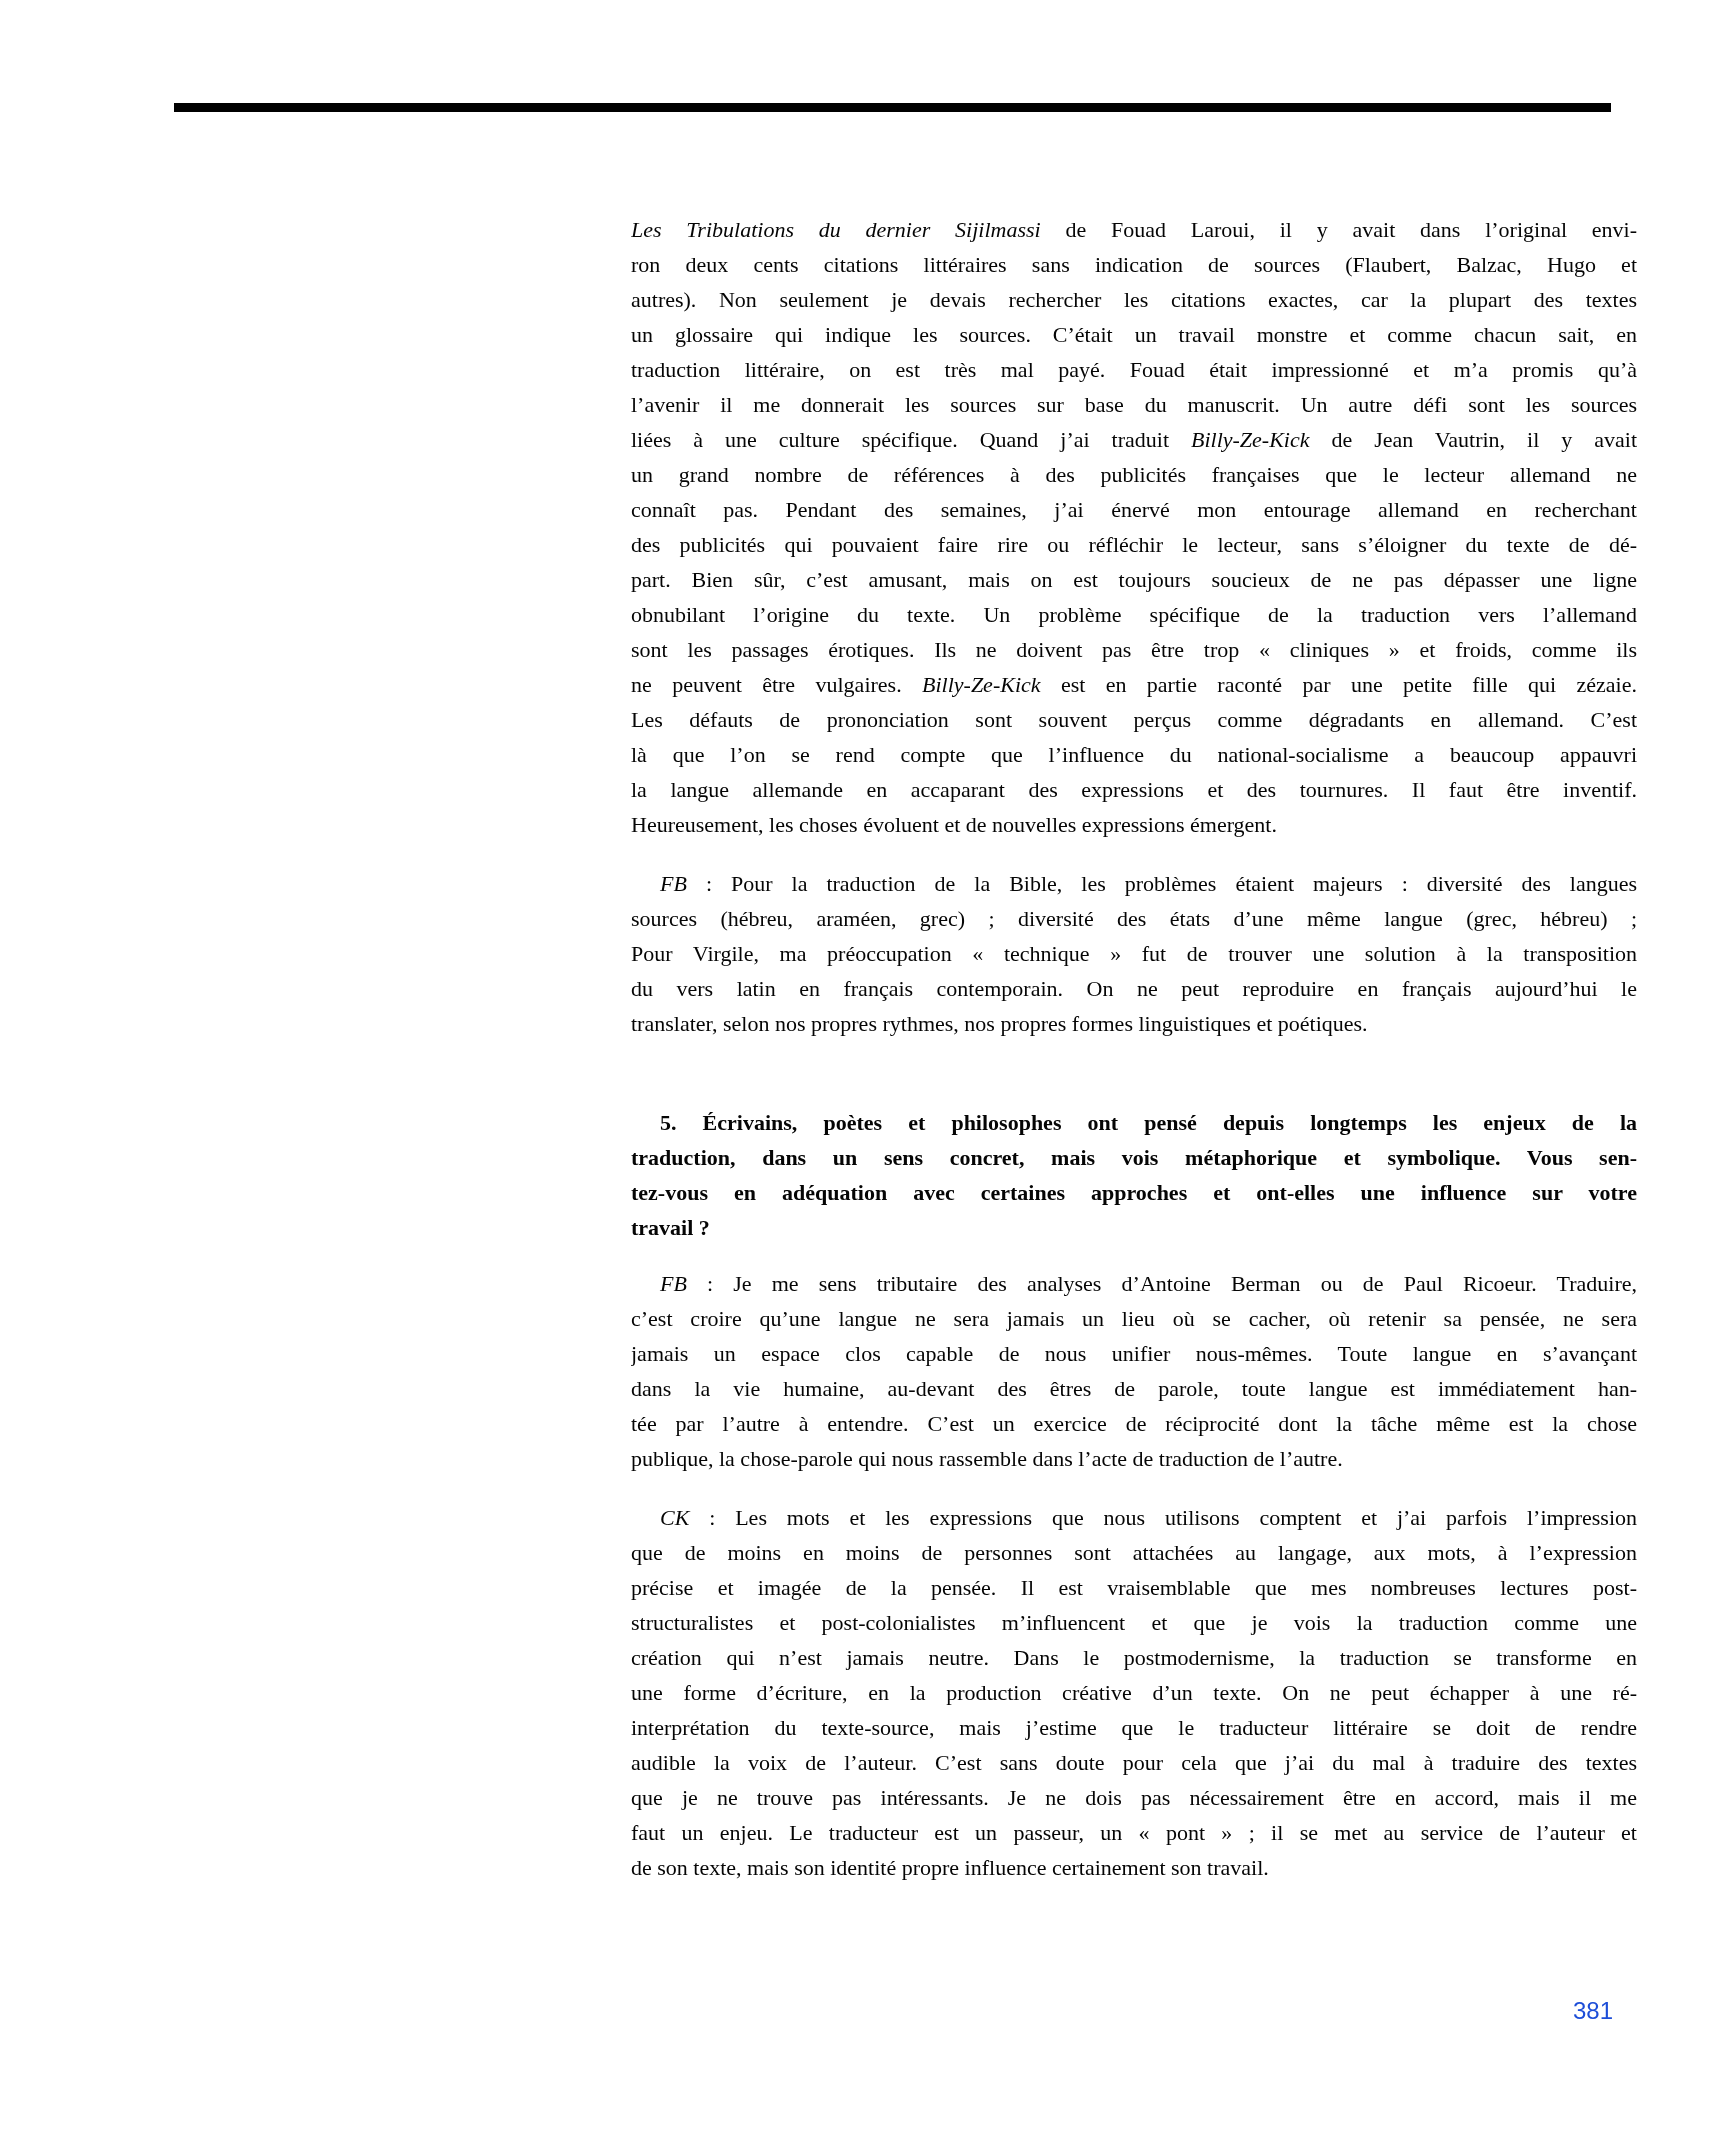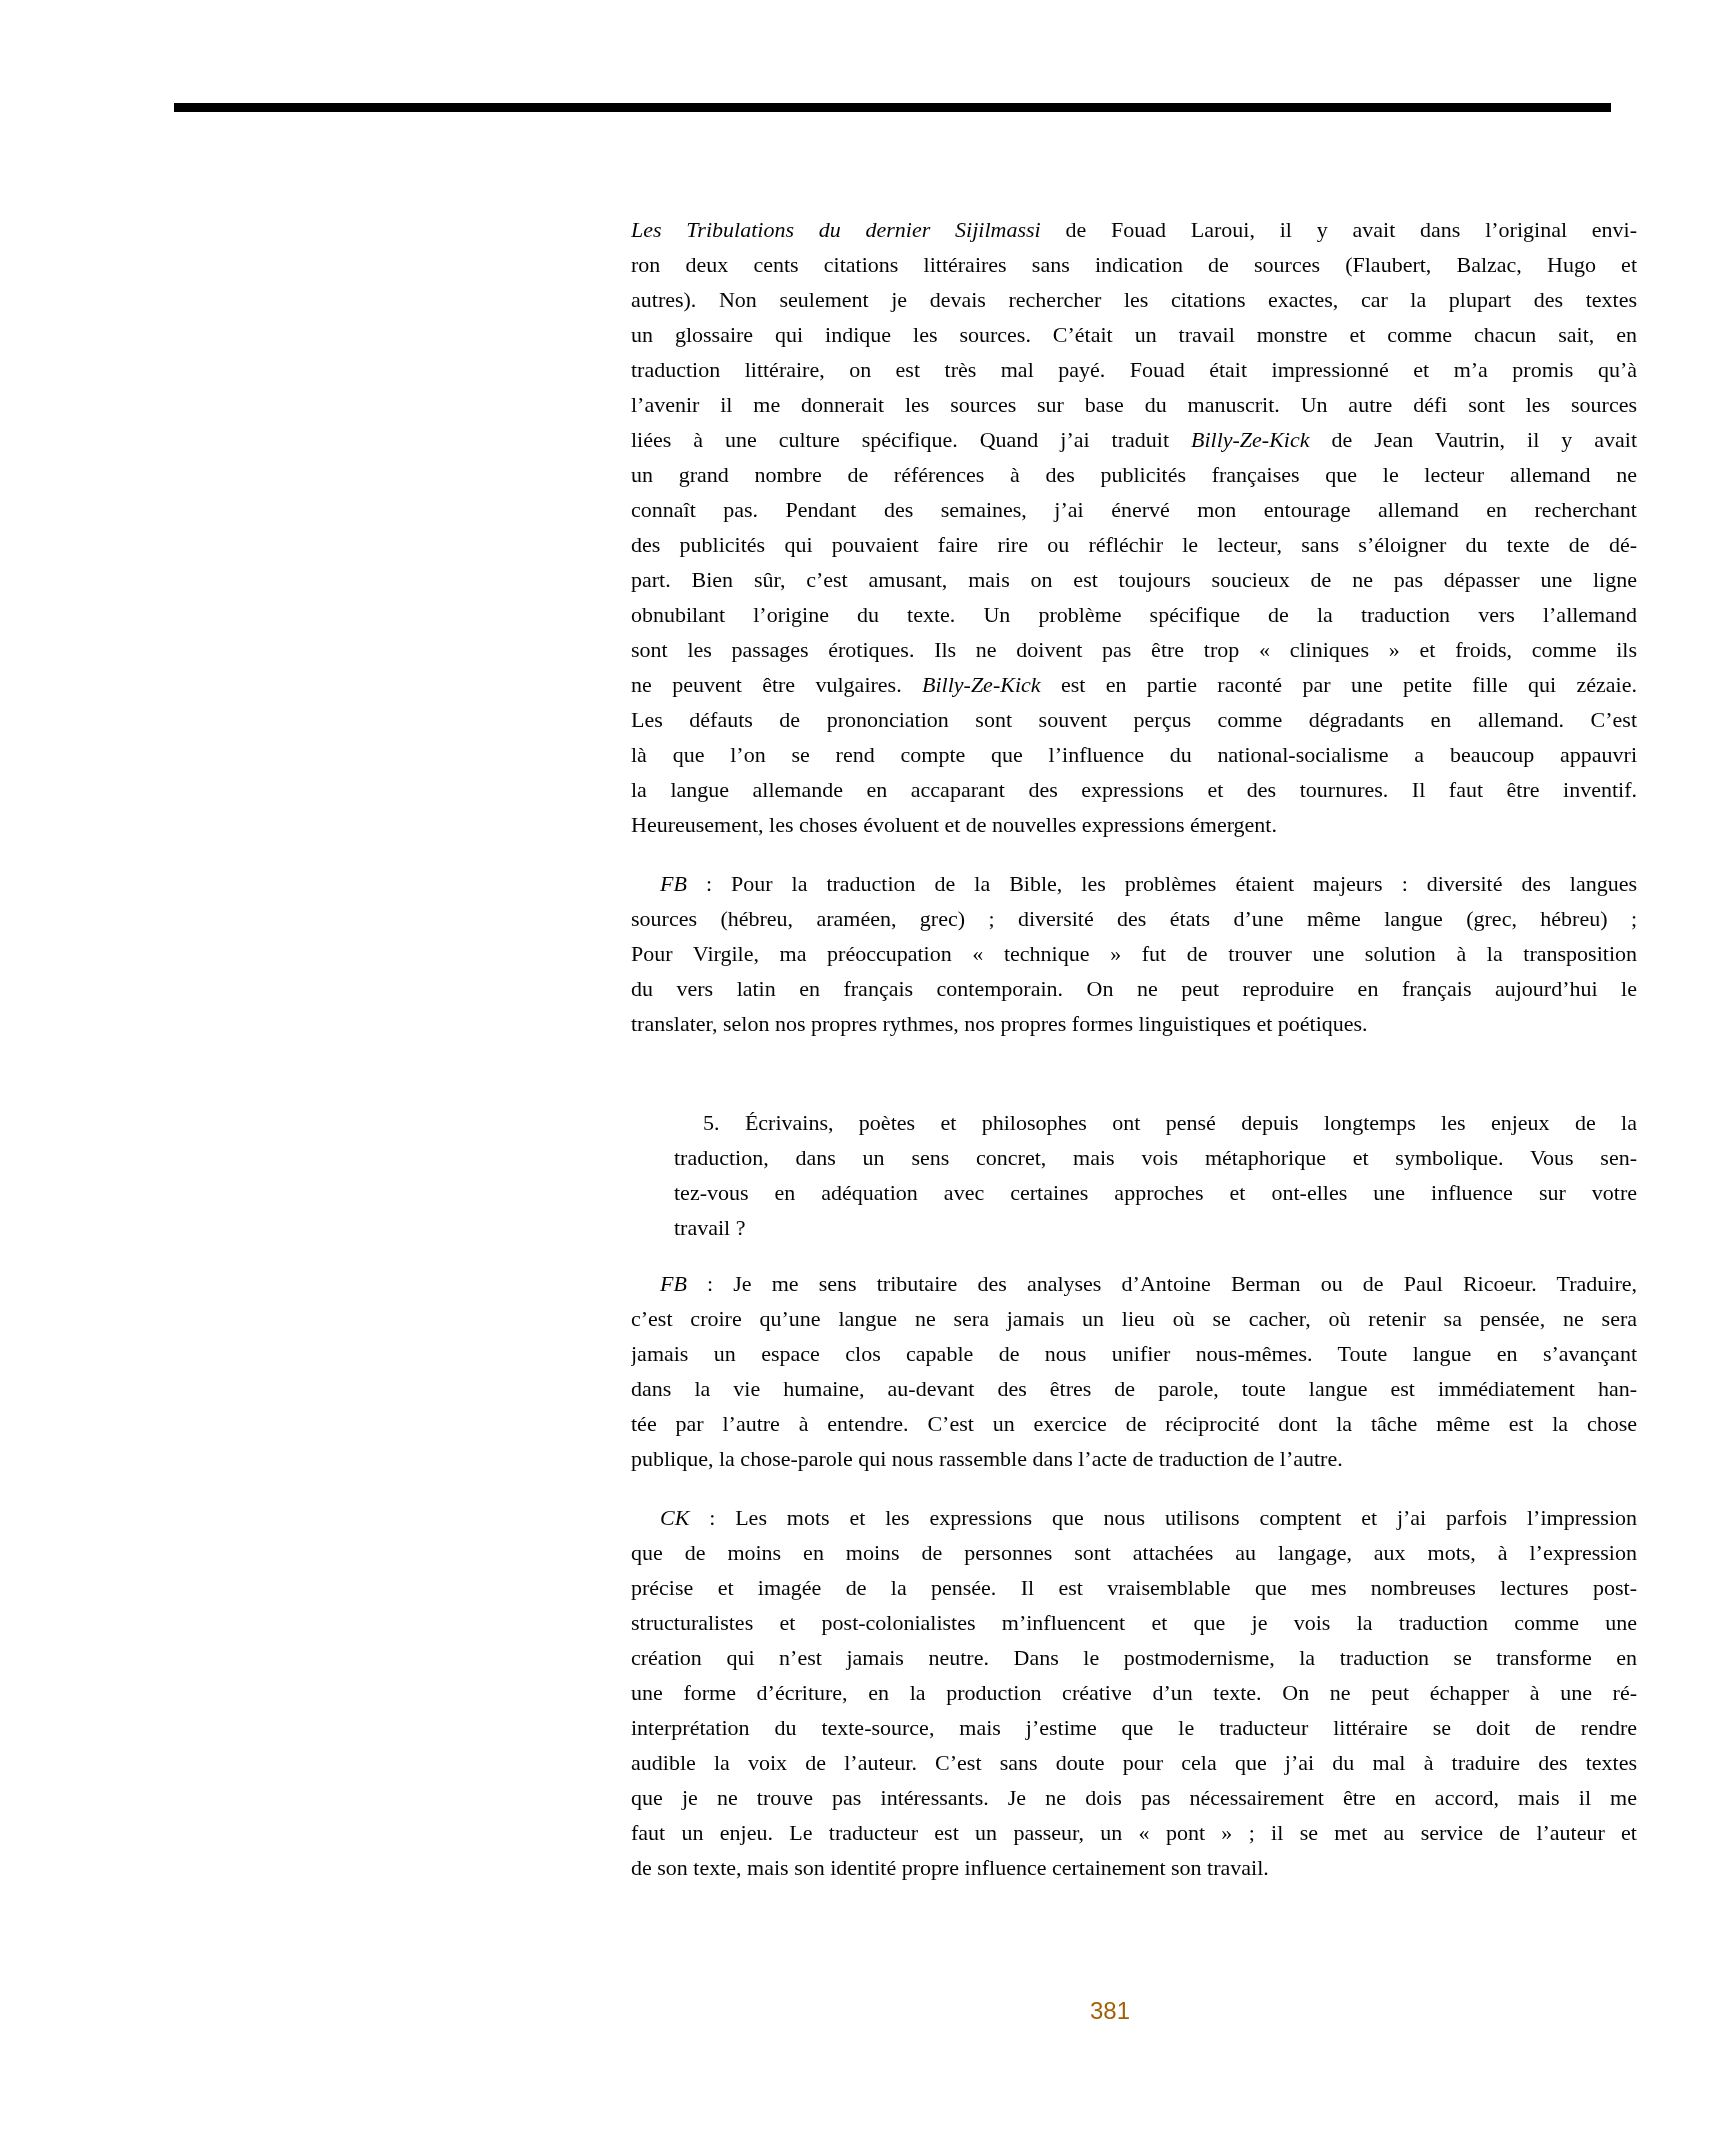--- a/index.html
+++ b/index.html
@@ -18,42 +18,42 @@
     background: #000000;
   }
   .text-column {
     position: absolute;
     left: 631px; top: 212px;
     width: 1006px;
   }
   .para { margin: 0; }
   .para + .para { margin-top: 24px; }
   .para.question { margin-top: 64px; }
-  .para.question .line { font-weight: normal; margin-left: 43px; }
+  .para.question .line { font-weight: bold; }
   .para.question + .para { margin-top: 21px; }
   .line {
     font-size: 22px;
     line-height: 35px;
     height: 35px;
     text-align: justify;
     text-align-last: justify;
     overflow: hidden;
     white-space: normal;
   }
   .line.last { text-align-last: left; }
   .line.indent { text-indent: 29px; }
   .it { font-style: italic; }
   .page-number {
     position: absolute;
     left: 607px; top: 1997px;
     width: 1006px;
-    text-align: center;
+    text-align: right;
     font-family: "Liberation Sans", sans-serif;
     font-size: 24px;
-    color: #a16207;
+    color: #1d4ed8;
   }
 </style>
 </head>
 <body>
 
 <div class="top-rule"></div>
 
 <div class="text-column">
     <div class="para body">
       <div class="line"><span class="it">Les Tribulations du dernier Sijilmassi</span><span> de Fouad Laroui, il y avait dans l’original envi-</span></div>

